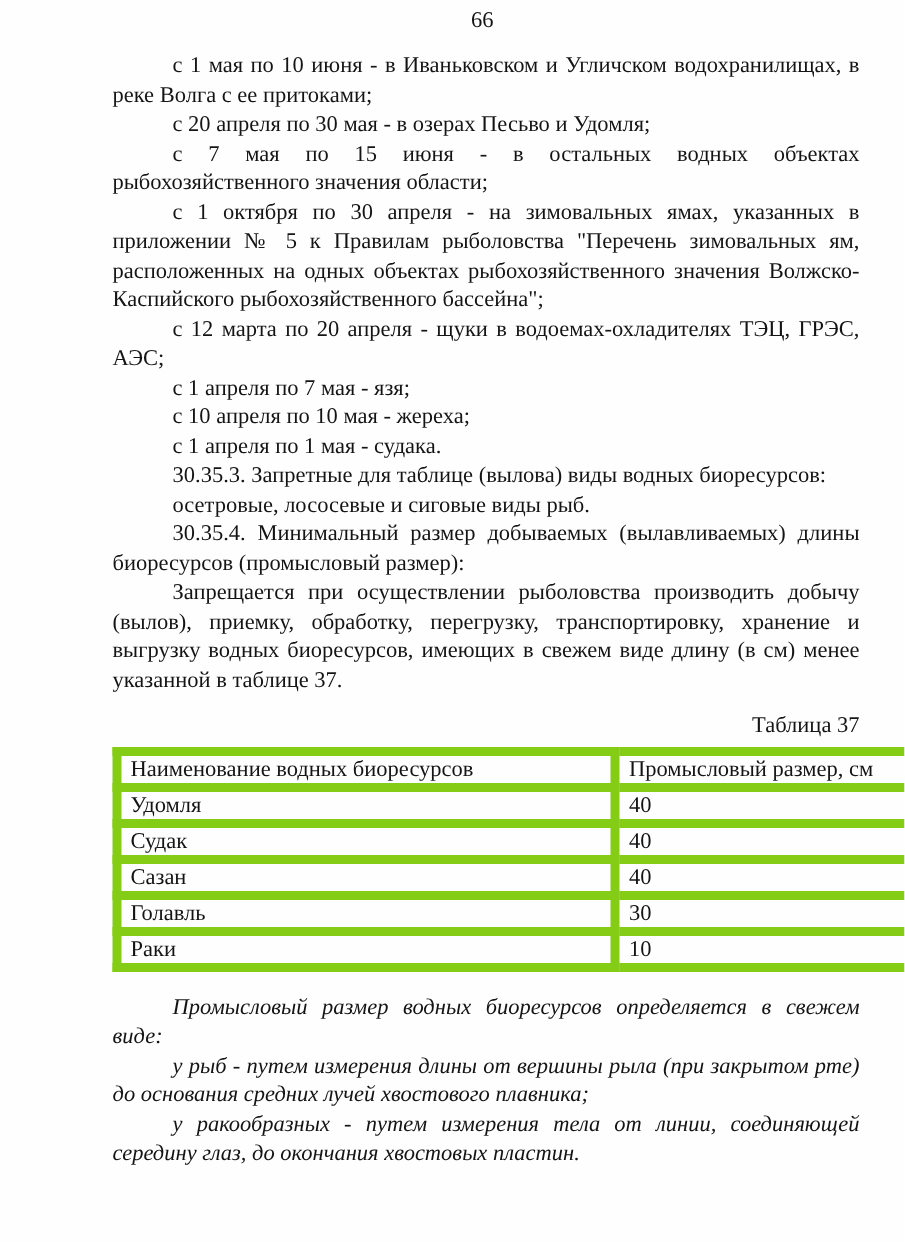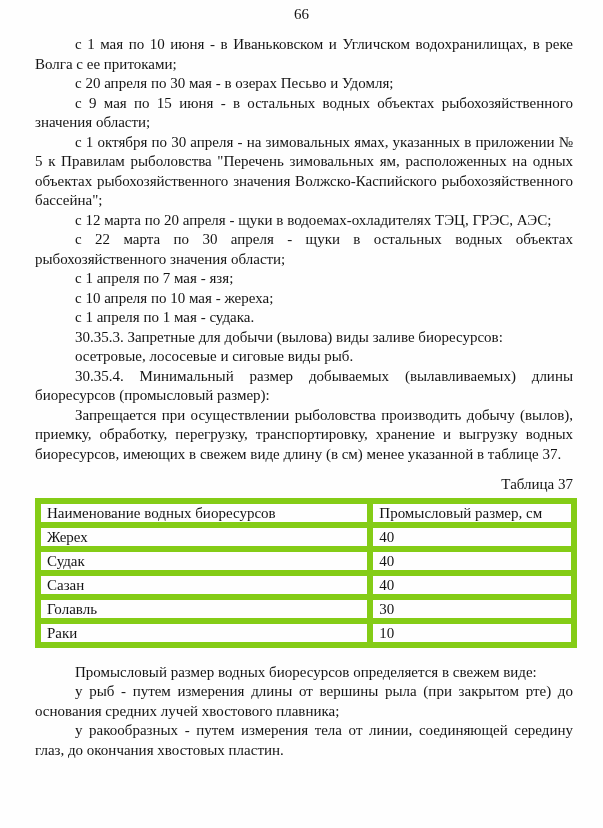--- a/index.html
+++ b/index.html
@@ -11,20 +11,21 @@
     position: relative;
     width: 603px;
     height: 828px;
     overflow: hidden;
     background: #fefefe;
     color: #141414;
     font-family: "Liberation Serif", "DejaVu Serif", serif;
     font-size: 15px;
     line-height: 19.5px;
     box-sizing: border-box;
+    padding-left: 40px;
   }
   .page-number {
     text-align: center;
     padding-top: 5px;
     height: 19px;
   }
   .content {
     margin: 11px 30px 0 35px;
     text-align: justify;
   }
@@ -57,61 +58,61 @@
   }
   .biores-table .col-name  { width: 62%; }
   .biores-table .col-size  { width: 38%; }
   .content-bottom {
     margin: 15px 30px 0 35px;
     text-align: justify;
   }
   .content-bottom p {
     margin: 0;
     text-indent: 40px;
+    font-style: italic;
   }
 </style>
 </head>
 <body>
 
 <div class="page">
 
   <div class="page-number">66</div>
 
   <div class="content">
       <p>с 1 мая по 10 июня - в Иваньковском и Угличском водохранилищах, в реке Волга с ее притоками;</p>
       <p>с 20 апреля по 30 мая - в озерах Песьво и Удомля;</p>
-      <p>с 9 мая по 15 июня - в остальных водных объектах рыбохозяйственного значения области;</p>
+      <p>с 7 мая по 15 июня - в остальных водных объектах рыбохозяйственного значения области;</p>
       <p>с 1 октября по 30 апреля - на зимовальных ямах, указанных в приложении № 5 к Правилам рыболовства "Перечень зимовальных ям, расположенных на одных объектах рыбохозяйственного значения Волжско-Каспийского рыбохозяйственного бассейна";</p>
       <p>с 12 марта по 20 апреля - щуки в водоемах-охладителях ТЭЦ, ГРЭС, АЭС;</p>
-      <p>с 22 марта по 30 апреля - щуки в остальных водных объектах рыбохозяйственного значения области;</p>
       <p>с 1 апреля по 7 мая - язя;</p>
       <p>с 10 апреля по 10 мая - жереха;</p>
       <p>с 1 апреля по 1 мая - судака.</p>
-      <p>30.35.3. Запретные для добычи (вылова) виды заливе биоресурсов:</p>
+      <p>30.35.3. Запретные для таблице (вылова) виды водных биоресурсов:</p>
       <p>осетровые, лососевые и сиговые виды рыб.</p>
       <p>30.35.4. Минимальный размер добываемых (вылавливаемых) длины биоресурсов (промысловый размер):</p>
       <p>Запрещается при осуществлении рыболовства производить добычу (вылов), приемку, обработку, перегрузку, транспортировку, хранение и выгрузку водных биоресурсов, имеющих в свежем виде длину (в см) менее указанной в таблице 37.</p>
     </div>
 
   <div class="table-caption">Таблица 37</div>
 
   <table class="biores-table">
     <colgroup>
       <col class="col-name">
       <col class="col-size">
     </colgroup>
     <thead>
       <tr>
         <th>Наименование водных биоресурсов</th>
         <th>Промысловый размер, см</th>
       </tr>
     </thead>
     <tbody>
         <tr>
-          <td>Жерех</td>
+          <td>Удомля</td>
           <td>40</td>
         </tr>
         <tr>
           <td>Судак</td>
           <td>40</td>
         </tr>
         <tr>
           <td>Сазан</td>
           <td>40</td>
         </tr>

